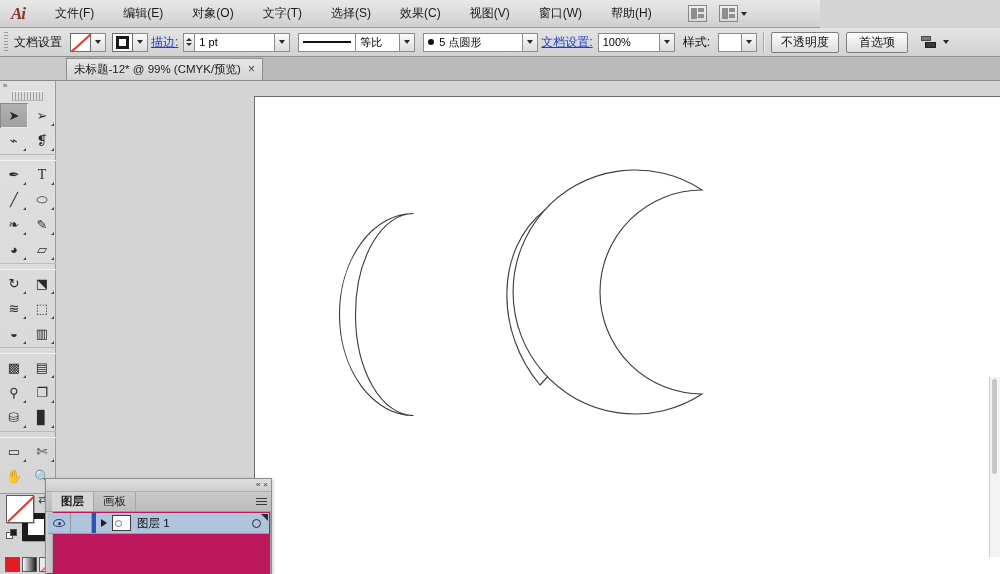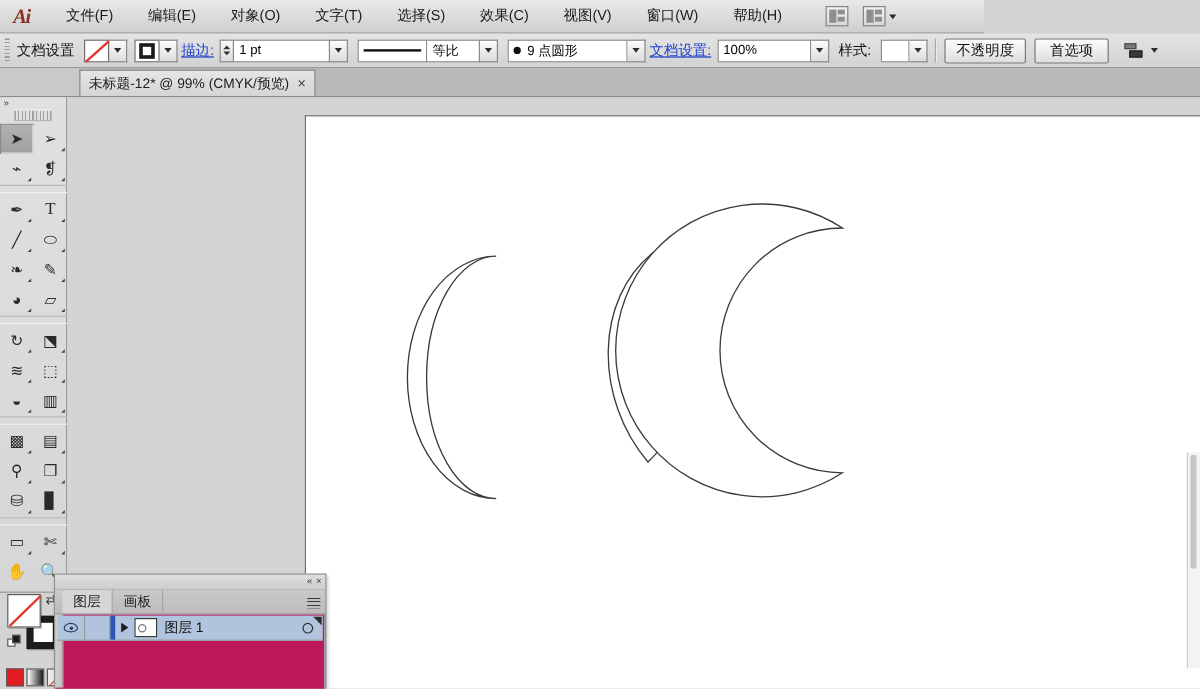--- a/index.html
+++ b/index.html
@@ -464,21 +464,21 @@
     padding: 0 9px;
     display: flex; align-items: center;
     font-size: 11.5px;
     color: #1d1d1d;
     border-right: 1px solid #a5a5a5;
     box-sizing: border-box;
     cursor: default;
   }
   .lp-tab.sel {
     background: #d6d6d6;
-    font-weight: normal;
+    font-weight: bold;
   }
   .lp-menu {
     position: absolute;
     right: 4px; bottom: 4px;
     width: 11px; height: 9px;
     background-image: repeating-linear-gradient(to bottom,#3a3a3a 0 1px, transparent 1px 3px);
   }
   .lp-body {
     height: 73px;
     background: #be185d;
@@ -639,31 +639,31 @@
       <div class="mini-drop">
           <span class="arrow-dn"></span>
         </div>
     </div>
 
     <div style="width:8px"></div>
 
     <div class="combo">
       <div class="field field-solo" style="width:100px">
         <span class="dot-glyph"></span>
-        <span>9 点圆形</span>
+        <span>5 点圆形</span>
       </div>
       <div class="mini-drop">
           <span class="arrow-dn"></span>
         </div>
     </div>
 
     <div class="cb-link">文档设置:</div>
 
     <div class="combo">
-      <div class="field field-solo" style="width:78px">100%</div>
+      <div class="field field-solo" style="width:62px">100%</div>
       <div class="mini-drop">
           <span class="arrow-dn"></span>
         </div>
     </div>
 
     <div style="width:8px"></div>
     <div class="cb-label">样式:</div>
 
     <div class="combo">
       <div class="field field-solo" style="width:24px"></div>

